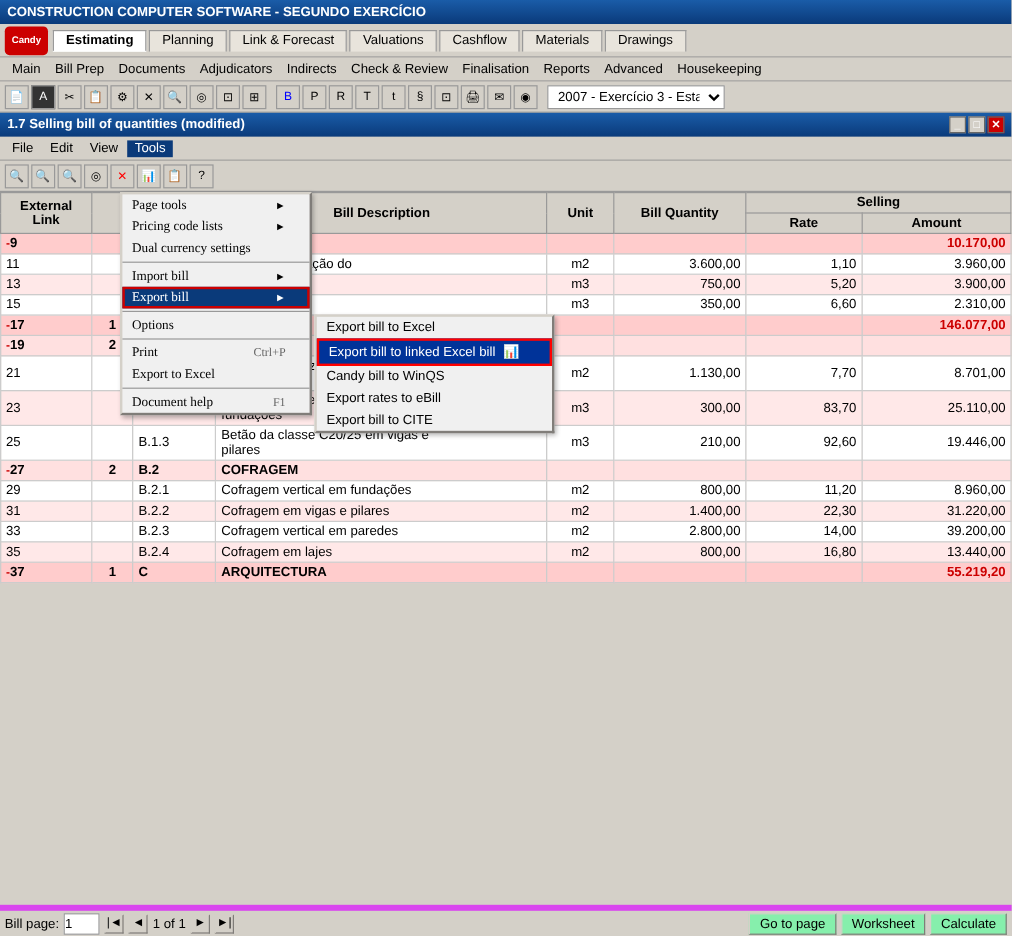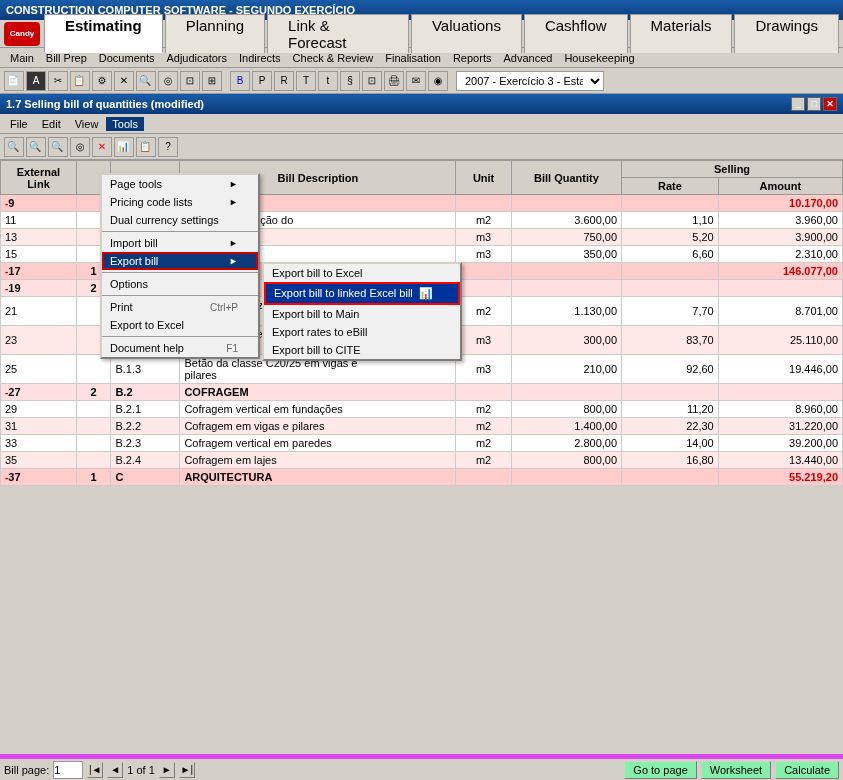--- a/index.html
+++ b/index.html
@@ -33,22 +33,22 @@
       display: flex; align-items: center; justify-content: center;
       color: white; font-size: 8px; font-weight: bold;
       margin-right: 4px;
     }
     .nav-tabs-top {
       display: flex; gap: 2px; flex: 1;
     }
     .nav-tab-top {
       background: #e8e4dc;
       border: 1px solid #999;
-      padding: 2px 20px;
-      font-size: 15px;
+      padding: 2px 10px;
+      font-size: 11px;
       cursor: pointer;
       border-bottom: none;
     }
     .nav-tab-top.active {
       background: white;
       border-bottom: 1px solid white;
       font-weight: bold;
     }
 
     
@@ -551,21 +551,21 @@
           <td></td>
           <td></td>
           <td class="text-right red-text bold">55.219,20</td>
         </tr>
       </tbody>
     </table>
   </div>
 
   <div class="dropdown-overlay">
 
-    <div class="context-menu" style="left: 100px; top: 13px;">
+    <div class="context-menu" style="left: 100px; top: 0px; font-family: Liberation Serif, serif;">
       <div class="context-menu-item">
         <span>Page tools</span>
         <span class="submenu-arrow">►</span>
       </div>
       <div class="context-menu-item">
         <span>Pricing code lists</span>
         <span class="submenu-arrow">►</span>
       </div>
       <div class="context-menu-item">
         <span>Dual currency settings</span>
@@ -600,21 +600,21 @@
 
     <div class="submenu" style="left: 262px; top: 102px;">
       <div class="submenu-item">
         <span>Export bill to Excel</span>
       </div>
       <div class="submenu-item highlighted">
         <span>Export bill to linked Excel bill</span>
         <span style="margin-left: 4px;">📊</span>
       </div>
       <div class="submenu-item">
-        <span>Export bill to Main</span>
+        <span>Candy bill to WinQS</span>
       </div>
       <div class="submenu-item">
         <span>Export rates to eBill</span>
       </div>
       <div class="submenu-item">
         <span>Export bill to CITE</span>
       </div>
     </div>
 
   </div>

